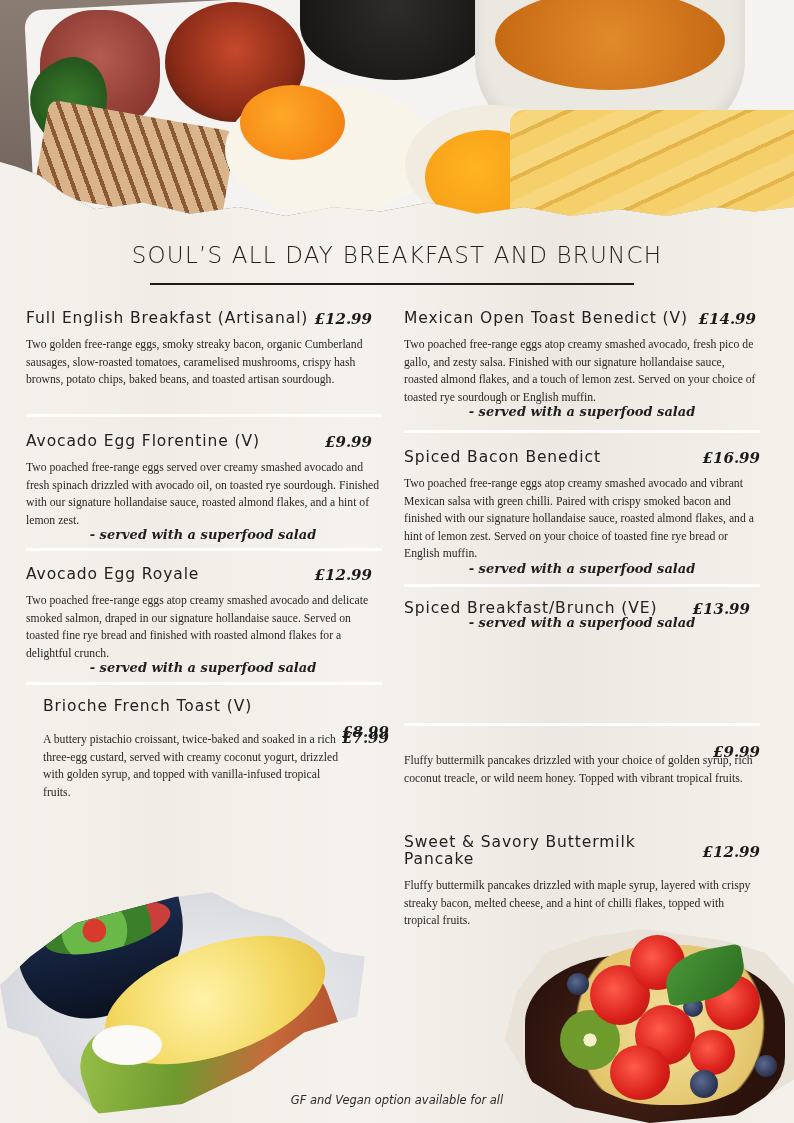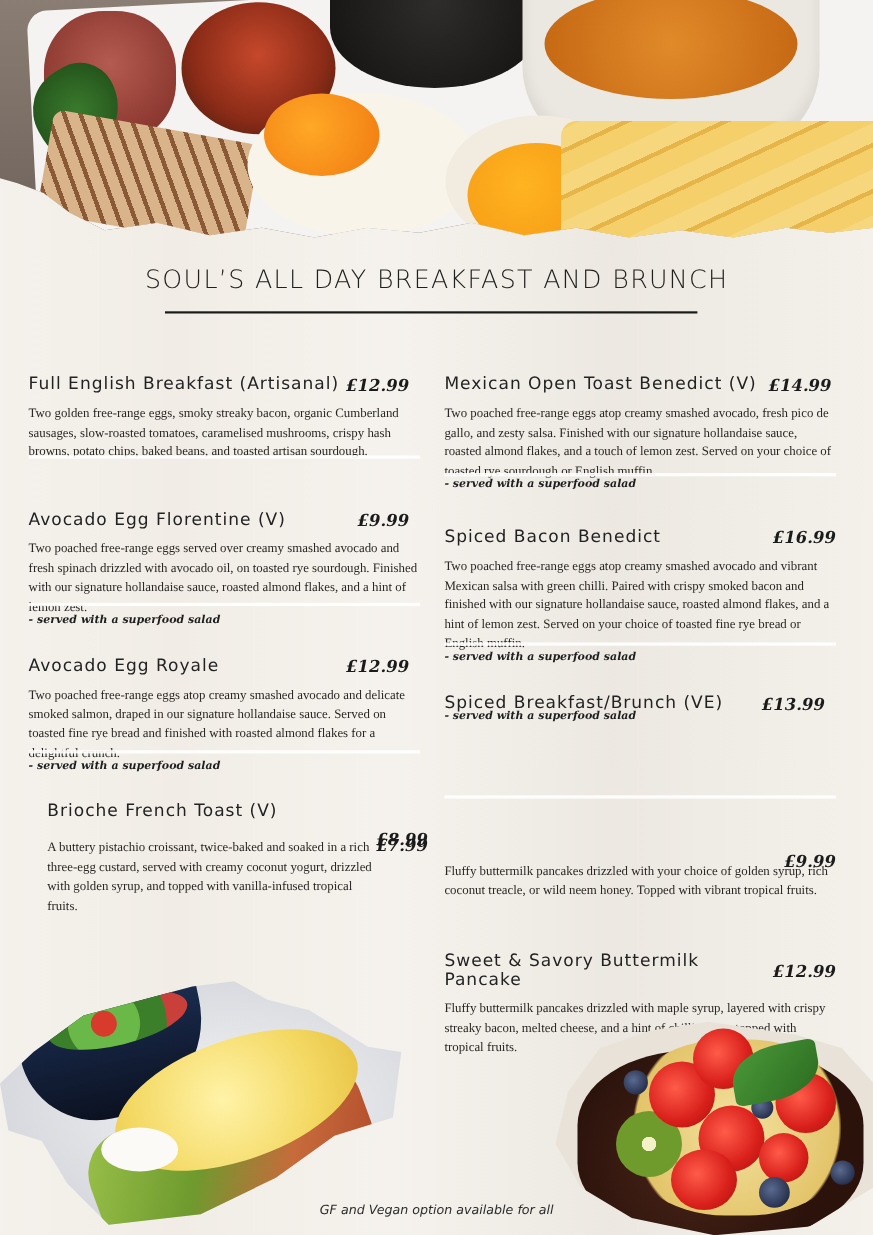--- a/index.html
+++ b/index.html
@@ -34,36 +34,36 @@
 
   
   .title {
     position:absolute; left:0; width:794px; top:242px; text-align:center;
     font-family: "DejaVu Sans", sans-serif; font-size: 23px; letter-spacing: 1.2px; font-weight: 300;
     color:#1f1f1c;
   }
   .title-rule { position:absolute; left:150px; top:283px; width:484px; height:1.5px; background:#1a1a18; }
 
   
-  .item { position:absolute;margin-top:31px; }
+  .item { position:absolute; }
   .item .name {
     font-family: "DejaVu Sans", sans-serif; font-size: 15.5px; letter-spacing: 0.9px; color:#222;
     font-weight: 400; line-height: 17px;
   }
   .item .price {
     position:absolute; top:0; font-family: "DejaVu Serif", serif; font-style: italic; font-weight: bold;
     font-size: 15px; color:#1b1b1b;
   }
   .item .desc {
     font-family: "Liberation Serif", serif; font-size: 11.7px; line-height: 17.6px; color:#2a2724;
     margin-top: 9px;
   }
   .item .note {
-    font-family: "DejaVu Serif", serif; font-style: italic; font-weight: bold; font-size: 10px;
-    text-align: left; color:#1e1e1e; margin-top: -2px;
+    font-family: "DejaVu Serif", serif; font-style: italic; font-weight: bold; font-size: 13px;
+    text-align: center; color:#1e1e1e; margin-top: -2px;
   }
   .rule { position:absolute; height:3px; background:#ffffff; opacity: 0.9; }
 
   
   .img-left {
     position:absolute; left:0; top:885px; width:380px; height:238px;
     clip-path: polygon(8% 30%, 20% 16%, 46% 5%, 56% 3%, 64% 10%, 74% 14%, 88% 28%, 96% 30%, 94% 55%, 80% 62%, 66% 78%, 48% 92%, 26% 96%, 16% 80%, 10% 64%, 2% 60%, 0 42%);
     background: radial-gradient(ellipse at 55% 50%, #f3f3f5 0%, #d7d9de 70%);
   }
   .img-left .bowl { position:absolute; left:20px; top:20px; width:170px; height:110px; border-radius: 0 0 90px 70px; background: linear-gradient(180deg, #1b2d50, #0b1120); transform: rotate(-12deg); }

